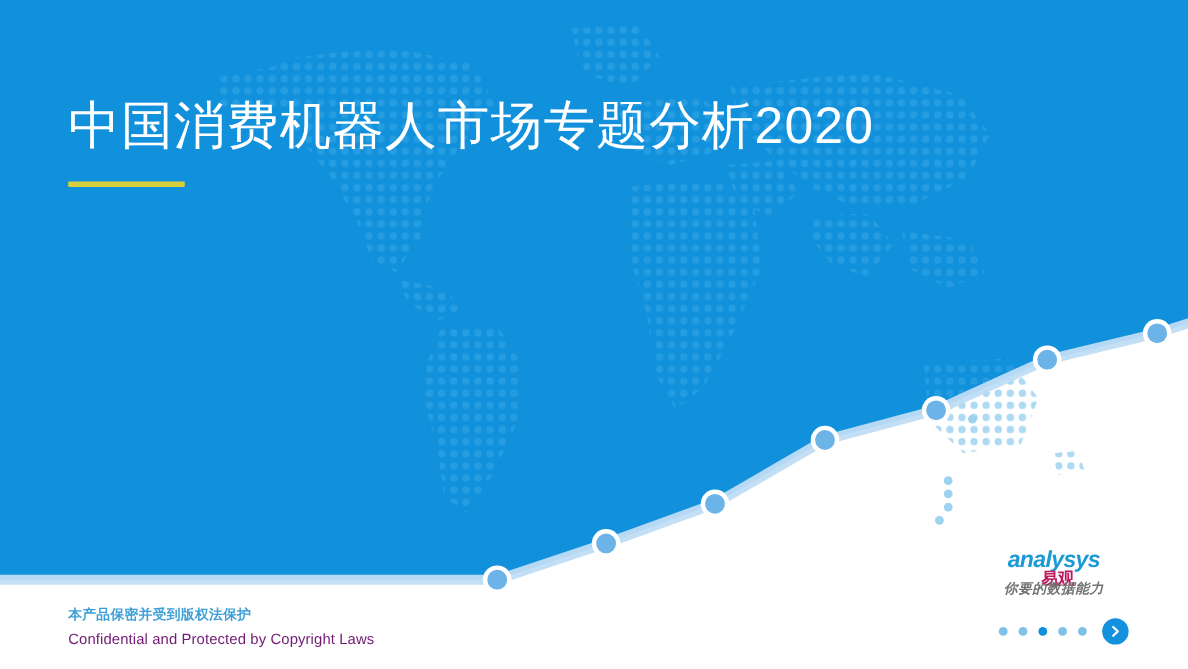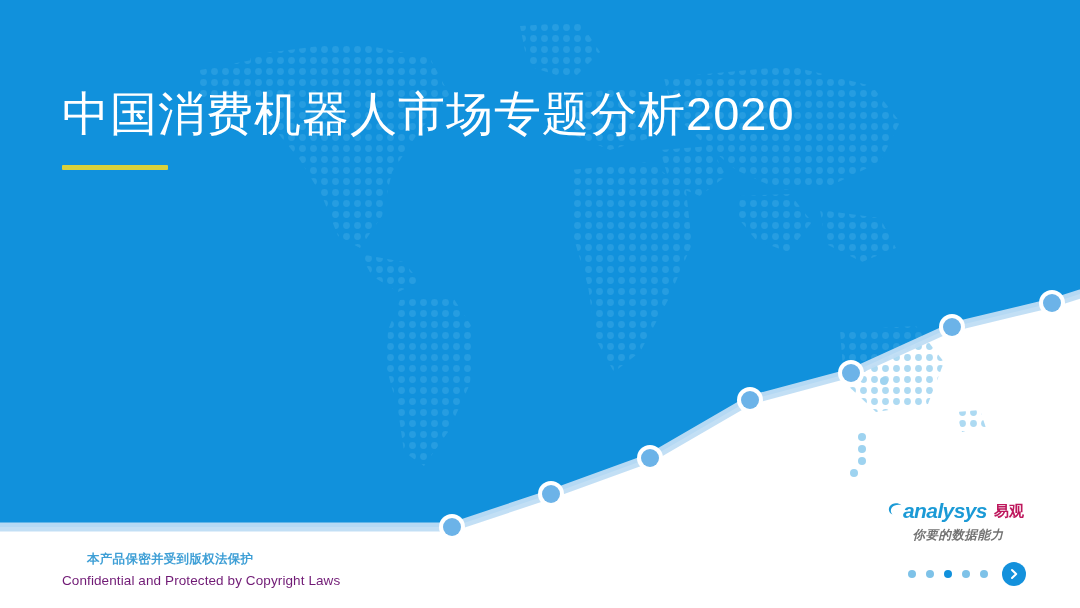--- a/index.html
+++ b/index.html
@@ -87,40 +87,40 @@
     position: absolute;
     left: 62px;
     top: 549px;
     line-height: 1.65;
   }
   .footer-cn {
     color: #3e9fd6;
     font-size: 12.5px;
     font-weight: bold;
     letter-spacing: .3px;
-    margin-left: 25px;
   }
   .footer-en {
     color: #701a75;
     font-size: 13.5px;
     letter-spacing: .1px;
   }
 
   
   .logo {
     position: absolute;
     left: 888px;
     top: 498px;
     width: 140px;
     height: 50px;
   }
   .logo-row {
     display: flex;
     align-items: center;
     height: 25px;
+    flex-direction: column;
   }
   .logo-wordmark {
     color: #1b9ad6;
     font-size: 21px;
     font-weight: bold;
     font-style: italic;
     letter-spacing: -.6px;
     line-height: 1;
   }
   .logo-cn {

